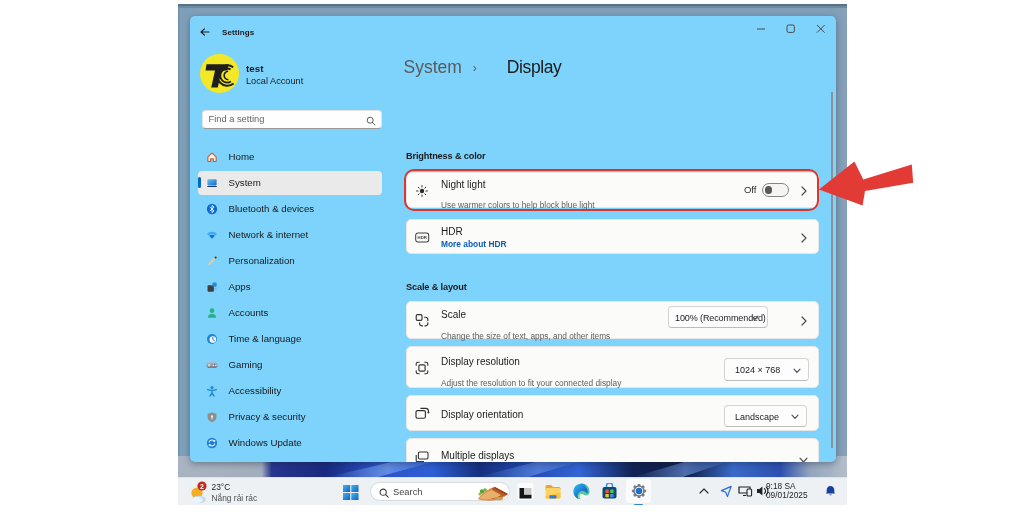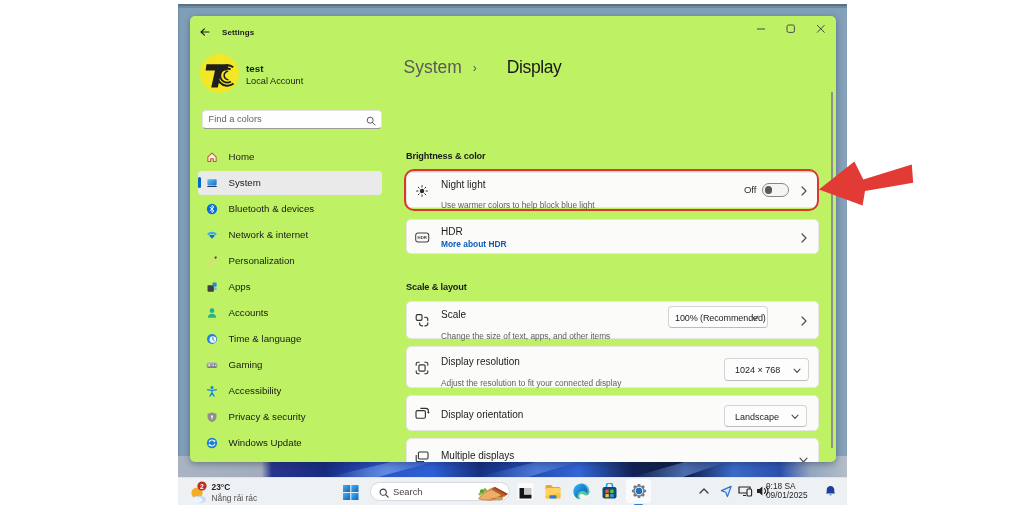--- a/index.html
+++ b/index.html
@@ -2,21 +2,21 @@
 <html><head>
 <meta charset="utf-8">
 <style>
   * { margin:0; padding:0; box-sizing:border-box; }
   html,body { width:1024px; height:512px; background:#fff; font-family:"Liberation Sans", sans-serif; overflow:hidden; }
   .abs { position:absolute; }
   #shot { position:absolute; left:178px; top:4px; width:669px; height:501px; overflow:hidden; }
   #wall { position:absolute; left:0; top:0; width:669px; height:473px;
           background:linear-gradient(90deg,#6d89a1 0px,#7f9fb9 2px,#7f9fb9 98%,#87a1b8 100%); }
   #bloom { position:absolute; left:0; top:452px; width:669px; height:21px; overflow:hidden; }
-  #win { position:absolute; left:12px; top:12px; width:646px; height:446px; background:#bef264;
+  #win { position:absolute; left:12px; top:12px; width:646px; height:446px; background:#7dd3fc;
          border-radius:5px; box-shadow:0 2px 6px rgba(20,30,50,.38); overflow:hidden; }
   #taskbar { position:absolute; left:0; top:473px; width:669px; height:28px; background:#eef1f4; border-top:1px solid #dfe3e7; }
   .t1 { color:#1b1b1b; }
   .card { position:absolute; left:215.5px; width:413px; background:#fbfbfa; border:1px solid #e7e6e4; border-radius:5px;text-align:right; }
   .ctitle { position:absolute; left:34.5px; font-size:10px; color:#1b1b1b; }
   .csub { position:absolute; left:34.5px; font-size:8.3px; color:#5d5d5d;margin-top:8px; }
   .drop { position:absolute; background:#fdfdfd; border:1px solid #d5d4d2; border-bottom-color:#bdbcba; border-radius:4px; font-size:9px; color:#1b1b1b; }
   .navtext { position:absolute; left:30.5px; top:6.2px; font-size:9.7px; color:#191919; white-space:nowrap; }
   .navrow { position:absolute; left:8px; width:184px; height:24px; }
   .navico { position:absolute; left:8px; top:6px; width:12px; height:12px; }
@@ -82,21 +82,21 @@
         <path d="M33.2 13.2 A10.2 10.2 0 1 0 33.6 29.5" stroke-width="2"></path>
         <path d="M30.6 15.4 A7 7 0 1 0 30.9 27.6" stroke-width="1.8"></path>
         <path d="M28.2 17.3 A4 4 0 1 0 28.4 25.7" stroke-width="1.6"></path>
       </g>
       <path d="M6.5 10.2 L28.5 10.2 L27.3 16.6 L21.5 16.6 L17.8 33.5 L11.2 33.5 L15 16.6 L5.6 16.6 Z" fill="#1f1e1a"></path>
     </svg>
     <div class="abs t1" style="left:56px;top:47px;font-size:9.8px;font-weight:bold">test</div>
     <div class="abs t1" style="left:56px;top:60px;font-size:9.2px">Local Account</div>
 
     <div class="abs" style="left:12px;top:94px;width:180px;height:18.5px;background:#fefefe;border:1px solid #e3e2e0;border-bottom:1px solid #9a9998;border-radius:4px">
-      <div class="abs" style="left:5.5px;top:3.2px;font-size:9.3px;color:#636363">Find a colors</div>
+      <div class="abs" style="left:5.5px;top:3.2px;font-size:9.3px;color:#636363">Find a setting</div>
       <svg class="abs" style="left:163px;top:4.5px" width="10" height="10" viewBox="0 0 10 10">
         <circle cx="4.2" cy="4.2" r="3" fill="none" stroke="#5b5b5b" stroke-width="1"></circle>
         <path d="M6.4 6.4 L9 9" stroke="#5b5b5b" stroke-width="1" stroke-linecap="round"></path>
       </svg>
     </div>
 
     <div class="navrow" style="top:128.5px">
       <svg class="navico" viewBox="0 0 14 14">
           <path d="M2.2 6.8 L7 2.4 L11.8 6.8 V12.3 H8.6 V9 H5.4 V12.3 H2.2 Z" fill="#fbf4ee" stroke="#bf5b2d" stroke-width="1.25" stroke-linejoin="round"></path>
         </svg>
@@ -300,21 +300,21 @@
   <div class="abs" style="left:653.2px;top:88px;width:1.6px;height:356px;background:#8f9091"></div>
   <div id="taskbar">
 
     <svg class="abs" style="left:12px;top:1.5px" width="22" height="24" viewBox="0 0 22 24">
       <circle cx="7" cy="13" r="5.6" fill="#f3ae25"></circle>
       <circle cx="12" cy="6" r="4.6" fill="#c42b1c"></circle>
       <text x="12" y="8.6" font-size="6.8" font-weight="bold" fill="#fff" text-anchor="middle" font-family="Liberation Sans">2</text>
       <ellipse cx="9" cy="19.5" rx="7" ry="3.8" fill="#c8dcf0"></ellipse>
       <ellipse cx="7" cy="20" rx="5.6" ry="3" fill="#eef4fa"></ellipse>
     </svg>
-    <div class="abs" style="left:33.5px;top:4px;font-size:8.4px;font-weight:bold;color:#222">23°C</div>
+    <div class="abs" style="left:33.5px;top:4px;font-size:8.4px;font-weight:normal;color:#222">23°C</div>
     <div class="abs" style="left:33.5px;top:15px;font-size:8.4px;color:#4e4e4e">Nắng rải rác</div>
 
     <svg class="abs" style="left:165px;top:7px" width="16" height="15" viewBox="0 0 16 15">
       <defs>
           <linearGradient id="wlg" x1="0" y1="0" x2="1" y2="1">
             <stop offset="0" stop-color="#47b2ec"></stop>
             <stop offset="1" stop-color="#0a64c8"></stop>
           </linearGradient>
         </defs>
       <rect x="0" y="0" width="7.2" height="7" fill="url(#wlg)"></rect>

